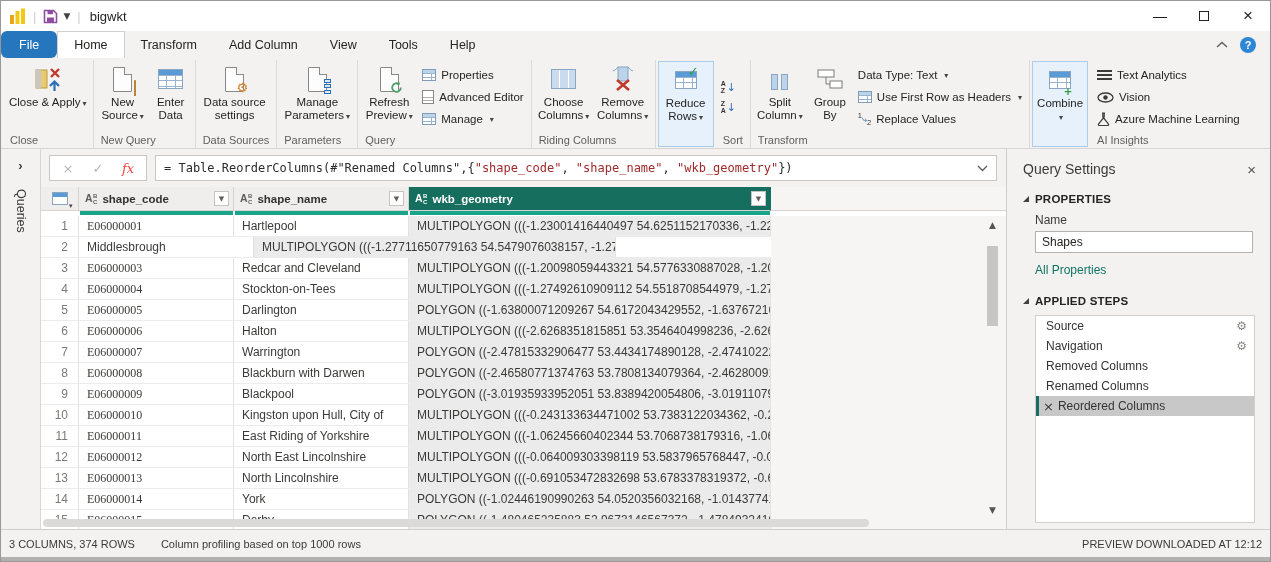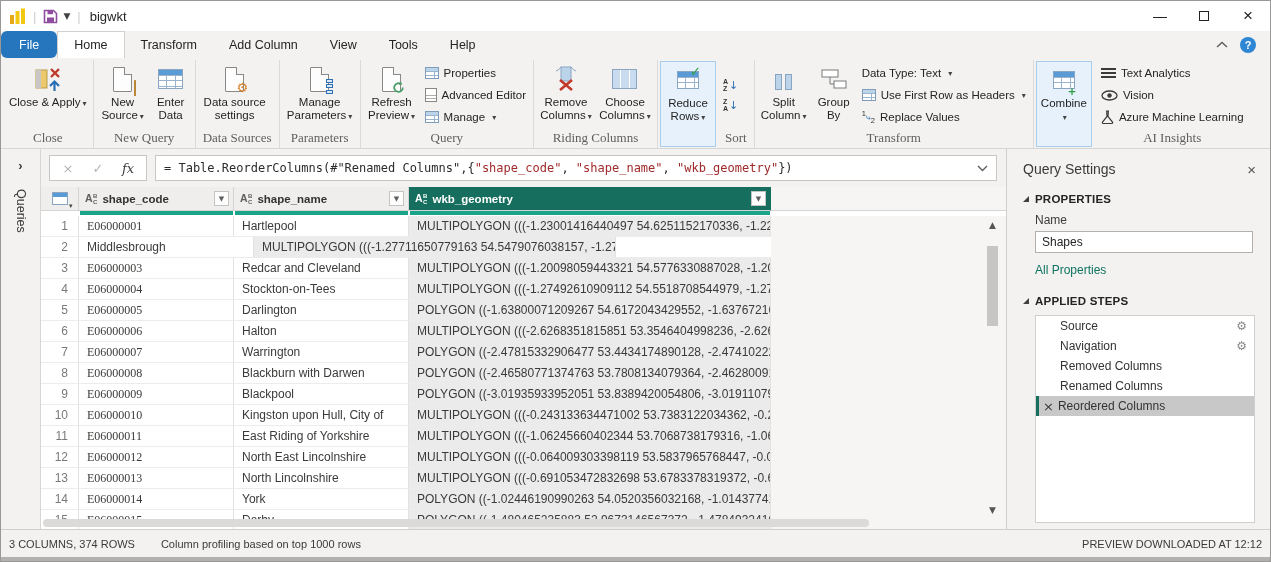--- a/index.html
+++ b/index.html
@@ -25,21 +25,21 @@
   .tab.active { background:#fff; border:1px solid #d2d0ce; border-bottom:none; }
   .tabs-right { margin-left:auto; display:flex; align-items:center; gap:12px; padding-right:14px; }
   .collapse-chev { width:12px; height:8px; position:relative; }
   .collapse-chev svg { display:block; }
   .help-circle { width:16px; height:16px; border-radius:50%; background:var(--help_blue); color:#fff; font-size:11px; font-weight:bold; display:flex; align-items:center; justify-content:center; }
 
   
   .ribbon { height:91px; background:#f3f2f1; display:flex; align-items:stretch; padding:2px 2px 0 2px; flex:0 0 auto; border-bottom:1px solid #d8d6d4; }
   .rgroup { display:flex; flex-direction:column; border-right:1px solid #dcdad8; padding:1px 3px 0 3px; }
   .rgroup-btns { flex:1; display:flex; align-items:stretch; gap:1px; }
-  .rgroup-label { text-align:center; font-size:13px; color:#605e5c; padding:1px 4px 2px; white-space:nowrap;font-family:Liberation Serif, serif; }
+  .rgroup-label { text-align:left; font-size:11px; color:#605e5c; padding:1px 4px 2px; white-space:nowrap; }
   .bigbtn { display:flex; flex-direction:column; align-items:center; justify-content:flex-start; padding:3px 3px 0 3px; text-align:center; }
   .bigbtn .ic { height:30px; display:flex; align-items:center; justify-content:center; margin-bottom:2px; }
   .bigbtn .lbl { font-size:11.5px; line-height:13px; color:#252423; }
   .caret { font-family:"DejaVu Sans",sans-serif; font-size:8px; color:#444; margin-left:2px; }
   .hlgroup { border:1px solid var(--highlight_blue_border); background:var(--highlight_blue_bg); border-right:1px solid var(--highlight_blue_border); margin:1px 2px; padding:0 2px; }
   .smallstack { display:flex; flex-direction:column; justify-content:center; gap:2px; padding:0 4px; }
   .smallrow { display:flex; align-items:center; gap:5px; height:20px; font-size:11.5px; color:#252423; white-space:nowrap; }
   .sortstack { display:flex; flex-direction:column; justify-content:center; gap:3px; padding:0 2px; }
   .sortico { display:flex; align-items:center; gap:1px; height:17px; }
   .sortletters { display:flex; flex-direction:column; font-size:7px; font-weight:bold; line-height:7px; color:#333; }
@@ -82,21 +82,21 @@
 
   .sidebar { width:40px; border-right:1px solid #d8d6d4; background:#f3f2f1; display:flex; flex-direction:column; align-items:center; padding-top:9px; flex:0 0 auto; }
   .sb-chev { font-size:13px; font-weight:bold; color:#3b3a39; margin-bottom:16px; }
   .sb-label { writing-mode:vertical-rl; font-size:12.5px; color:#3b3a39; }
 
   .center { flex:1; display:flex; flex-direction:column; overflow:hidden; }
 
   .formula-row { height:38px; display:flex; align-items:center; padding:0 9px 0 8px; gap:8px; flex:0 0 auto; }
   .fx-box { display:flex; align-items:center; background:#fff; border:1px solid #c8c6c4; height:26px; padding:0 4px; gap:2px; }
   .fx-btn { width:28px; text-align:center; color:#b6b4b2; font-size:13px; font-family:"DejaVu Sans",sans-serif; }
-  .fx-btn.fx { color:#404040; font-style:italic; font-family:"DejaVu Serif",serif; font-size:13px; }
+  .fx-btn.fx { color:#ef4444; font-style:italic; font-family:"DejaVu Serif",serif; font-size:13px; }
   .formula-input { flex:1; background:#fff; border:1px solid #c8c6c4; height:26px; display:flex; align-items:center; padding:0 8px; font-family:"DejaVu Sans Mono",monospace; font-size:12px; overflow:hidden; white-space:nowrap; }
   .formula-text { flex:1; overflow:hidden; }
   .seg-code { color:#2b2b2b; }
   .seg-str { color:var(--string_red); }
   .fi-chev { color:#605e5c; flex:0 0 auto; }
 
   
   .grid { flex:1; position:relative; background:#f6f5f4; overflow:hidden; }
   .ghead { display:flex; height:24px; }
   .gh-cell { display:flex; align-items:center; background:#efeeec; border-right:1px solid #d6d4d2; border-bottom:1px solid #d6d4d2; padding:0 4px 0 6px; font-weight:bold; font-size:11.5px; color:#333; }
@@ -136,21 +136,21 @@
   .panel-title-row { display:flex; align-items:center; margin-bottom:16px; }
   .panel-title { font-size:14px; color:#3b3a39; }
   .panel-close { margin-left:auto; font-size:15px; color:#555; line-height:1; }
   .sect { display:flex; align-items:center; gap:6px; margin-bottom:8px; }
   .tri { width:0; height:0; border-left:6px solid transparent; border-bottom:6px solid #404040; }
   .sect-label { font-size:11.5px; font-weight:bold; color:#252423; letter-spacing:0.2px; }
   .field-label { font-size:12px; color:#3b3a39; margin:2px 0 4px 12px; }
   .name-input { width:218px; height:22px; border:1px solid #b3b0ad; background:#fff; font-family:"Liberation Sans",sans-serif; font-size:12px; padding:0 6px; margin-left:12px; color:#252423; }
   .link { font-size:12px; color:var(--link_teal); margin:10px 0 18px 12px; display:inline-block; }
   .steps-box { width:220px; height:208px; background:#fff; border:1px solid #d1cfcd; margin-left:12px; margin-top:4px; overflow:hidden; }
-  .step { display:flex; align-items:center; height:20px; font-size:12px; color:#333; padding-left:24px; position:relative; }
+  .step { display:flex; align-items:center; height:20px; font-size:12px; color:#333; padding-left:10px; position:relative; }
   .step .step-x { display:none; }
   .step.selected { background:var(--selected_step_bg); border-left:3px solid var(--accent_teal); padding-left:4px; }
   .step.selected .step-x { display:inline-block; margin-right:4px; color:#3b3a39; font-size:13px; font-family:"DejaVu Sans",sans-serif; }
   .step .step-gear { margin-left:auto; margin-right:7px; color:#8a8886; font-size:12px; font-family:"DejaVu Sans",sans-serif; display:none; }
   .step.hasgear .step-gear { display:inline-block; }
 
   
   .statusbar { height:28px; background:#f3f2f1; border-top:1px solid #d0cecc; display:flex; align-items:center; font-size:11px; color:#3b3a39; padding:0 8px; flex:0 0 auto; }
   .sb-profiling { margin-left:26px; }
   .sb-right { margin-left:auto; }
@@ -310,34 +310,34 @@
               <span class="caret">▾</span>
           </div>
         </div>
       </div>
       <div class="rgroup-label">Query</div>
     </div>
 
     <div class="rgroup">
       <div class="rgroup-btns">
         <div class="bigbtn" style="width:58px">
+          <span class="ic">
+              <span class="tblico cols"></span>
+            </span>
+          <span class="lbl"><span>Choose Columns</span><span class="caret">▾</span></span>
+        </div>
+        <div class="bigbtn" style="width:58px">
           <span class="ic" style="position:relative">
             <svg width="26" height="26" viewBox="0 0 26 26">
                 <rect x="8" y="1" width="10" height="14" fill="#bcd4ea" stroke="#8aa5c2"></rect>
                 <path d="M8 1 q-3 4 -5 4 M18 1 q3 4 5 4" stroke="#8aa5c2" fill="none"></path>
                 <path d="M7 14 l12 10 M19 14 l-12 10" stroke="#c0392b" stroke-width="2.6"></path>
               </svg>
           </span>
           <span class="lbl"><span>Remove Columns</span><span class="caret">▾</span></span>
-        </div>
-        <div class="bigbtn" style="width:58px">
-          <span class="ic">
-              <span class="tblico cols"></span>
-            </span>
-          <span class="lbl"><span>Choose Columns</span><span class="caret">▾</span></span>
         </div>
       </div>
       <div class="rgroup-label">Riding Columns</div>
     </div>
 
     <div class="rgroup hlgroup">
       <div class="rgroup-btns">
         <div class="bigbtn" style="width:50px">
           <span class="ic" style="position:relative">
             <span class="tblico" style="width:22px;height:18px"></span>

